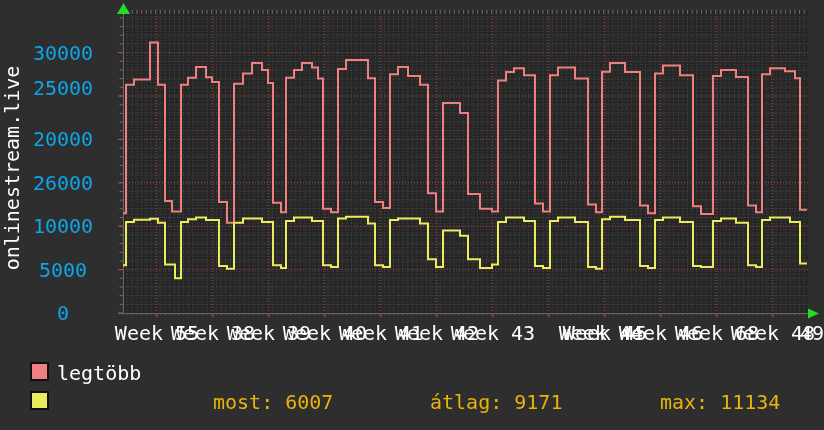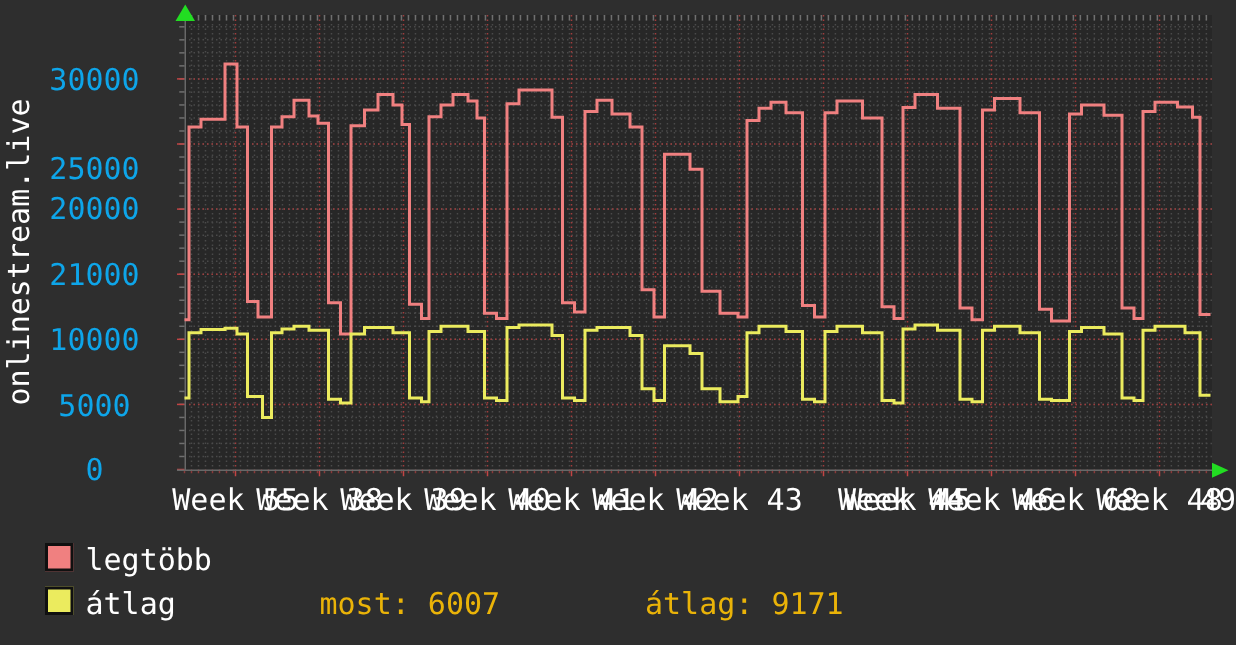--- a/index.html
+++ b/index.html
@@ -595,23 +595,23 @@
         <line x1="118" y1="313.5" x2="811" y2="313.5" stroke="#686868" stroke-width="1"></line>
         <polygon points="117,14 130,14 123.5,3" fill="#22dd22"></polygon>
         <polygon points="808,308.5 808,318.5 819,313.5" fill="#22dd22"></polygon>
         <path d="M123 213.2H126V84.7H134V79.5H150V42.6H158V84.7H165V201.0H172V211.4H181V84.7H188V77.8H196V66.9H206V77.3H212V82.1H219V201.9H227V222.7H234V83.8H243V73.4H252V63.0H262V70.0H268V83.0H273V202.8H281V212.3H286V77.8H294V70.0H302V63.0H312V67.4H318V78.6H323V208.8H331V212.3H338V69.1H346V60.0H368V78.2H375V201.9H383V208.0H390V74.3H398V66.9H408V76.0H420V84.7H428V193.2H436V211.4H443V102.9H460V112.9H468V194.1H480V208.8H492V211.4H498V80.4H506V72.1H514V68.2H524V75.2H535V203.6H543V211.4H550V75.2H558V67.4H575V78.6H588V204.5H596V212.3H602V71.7H610V63.0H625V72.1H640V205.4H648V213.2H655V73.4H663V65.6H680V75.2H693V206.2H701V214.0H713V76.0H721V70.0H736V76.9H748V205.4H756V212.3H762V74.3H770V68.2H785V71.3H795V78.2H800V209.7H807V209.7" fill="none" stroke="#f08080" stroke-width="2" stroke-linejoin="miter"></path>
         <path d="M123 265.3H126V221.9H134V219.7H150V218.8H158V222.7H165V264.4H175V278.3H181V221.9H188V219.3H196V217.5H206V220.1H219V266.1H227V268.7H234V222.7H243V218.4H262V221.9H273V265.3H281V267.9H286V221.0H294V217.5H312V221.0H323V265.3H331V267.0H338V218.4H346V216.7H368V223.6H375V265.3H383V267.0H390V220.1H398V218.4H420V223.6H428V259.2H436V267.0H443V230.5H460V235.7H468V259.2H480V267.9H492V264.4H498V221.9H506V217.5H524V221.0H535V266.1H543V267.9H550V221.0H558V217.5H575V221.9H588V267.0H596V268.7H602V219.3H610V216.7H625V220.1H640V266.1H648V267.9H655V220.1H663V217.5H680V221.9H693V266.1H701V267.0H713V221.0H721V218.4H736V222.7H748V265.3H756V267.0H762V220.1H770V217.5H790V221.9H800V263.5H807V263.5" fill="none" stroke="#ebeb5e" stroke-width="2" stroke-linejoin="miter"></path>
       </svg>
 
   <div class="ytick" style="top: 301px;">0</div>
       <div class="ytick" style="top: 257.6px;">5000</div>
       <div class="ytick" style="top: 214.2px;">10000</div>
-      <div class="ytick" style="top: 170.8px;">21000</div>
+      <div class="ytick" style="top: 170.8px;">26000</div>
       <div class="ytick" style="top: 127.4px;">20000</div>
-      <div class="ytick" style="top: 100px;">25000</div>
+      <div class="ytick" style="top: 76px;">25000</div>
       <div class="ytick" style="top: 40.6px;">30000</div>
       <div class="xtick" style="left: 92px;">Week 55</div>
       <div class="xtick" style="left: 148px;">Week 38</div>
       <div class="xtick" style="left: 204px;">Week 39</div>
       <div class="xtick" style="left: 260px;">Week 40</div>
       <div class="xtick" style="left: 316px;">Week 41</div>
       <div class="xtick" style="left: 372px;">Week 42</div>
       <div class="xtick" style="left: 428px;">Week 43</div>
       <div class="xtick" style="left: 513px; text-align: right;">Week 44</div>
       <div class="xtick" style="left: 540px;">Week 45</div>
@@ -621,18 +621,18 @@
       <div class="xtick" style="left: 747px;">49</div>
     </div>
 
   <div class="legend-row" style="top:361px">
     <span class="swatch" style="background: rgb(240, 128, 128);"></span>
     <span class="ltext">legtöbb</span>
   </div>
 
   <div class="legend-row" style="top:390px">
     <span class="swatch" style="background: rgb(235, 235, 94);"></span>
-    <span class="ltext">átlag</span>
     <span class="stat" style="left: 213px;">most: 6007</span>
     <span class="stat" style="left: 430px;">átlag: 9171</span>
+    <span class="stat" style="left: 660px;">max: 11134</span>
   </div>
 
 </div>
 
 </body></html>

